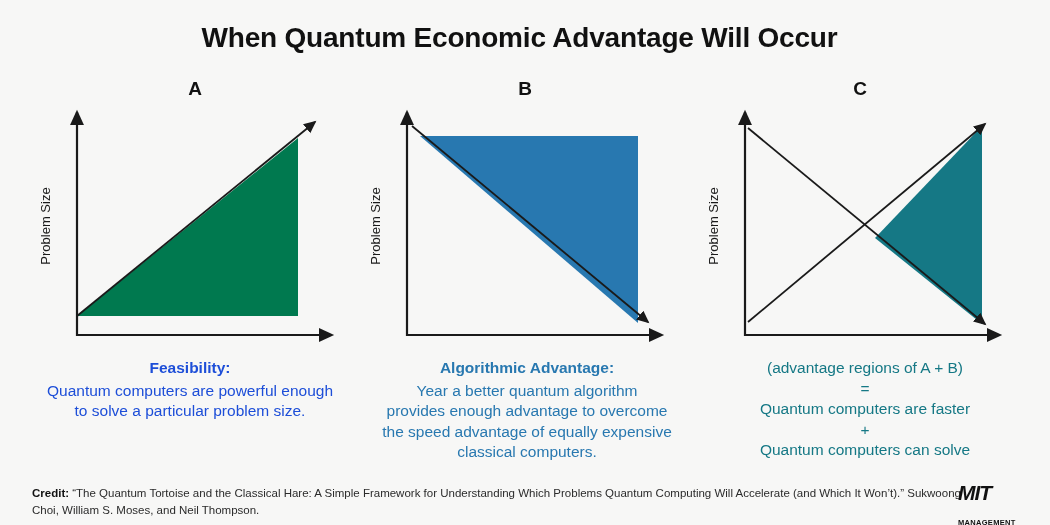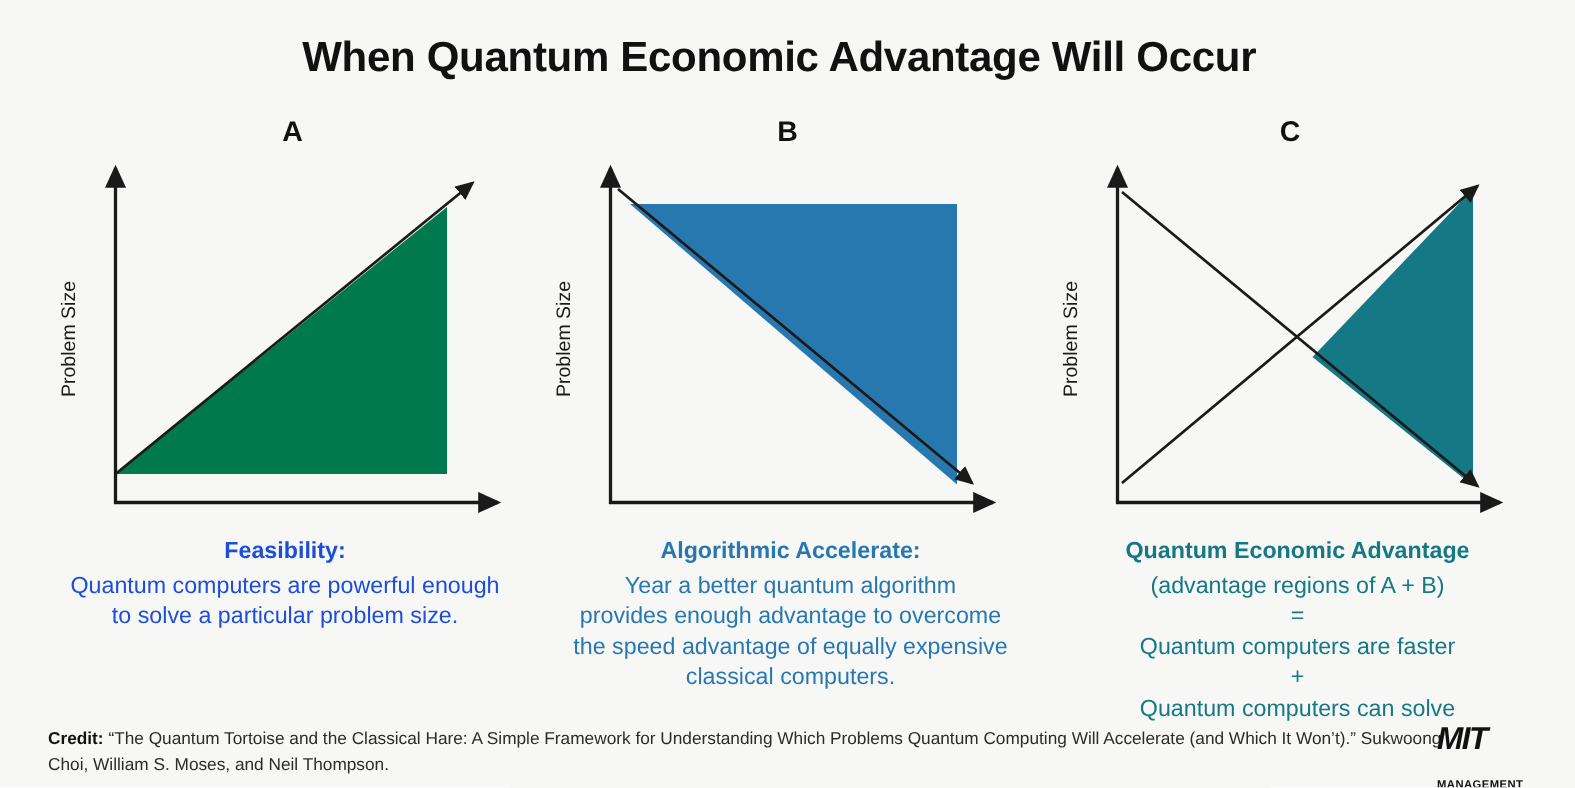--- a/index.html
+++ b/index.html
@@ -170,29 +170,28 @@
     </svg>
   </div>
 
   <div class="caption caption-a">
     <span class="caption-head">Feasibility:</span>
     <span class="caption-line">Quantum computers are powerful enough</span>
     <span class="caption-line">to solve a particular problem size.</span>
   </div>
 
   <div class="caption caption-b">
-    <span class="caption-head">Algorithmic Accelerate:</span>
+    <span class="caption-head">Algorithmic Advantage:</span>
     <span class="caption-line">Year a better quantum algorithm</span>
     <span class="caption-line">provides enough advantage to overcome</span>
     <span class="caption-line">the speed advantage of equally expensive</span>
     <span class="caption-line">classical computers.</span>
   </div>
 
   <div class="caption caption-c">
-    <span class="caption-head">Quantum Economic Advantage</span>
     <span class="caption-line">(advantage regions of A + B)</span>
     <span class="caption-line">=</span>
     <span class="caption-line">Quantum computers are faster</span>
     <span class="caption-line">+</span>
     <span class="caption-line">Quantum computers can solve</span>
   </div>
 
   <div class="credit">
     <b>Credit:</b>
     <span>“The Quantum Tortoise and the Classical Hare: A Simple Framework for Understanding Which Problems Quantum Computing Will Accelerate (and Which It Won’t).”</span>

